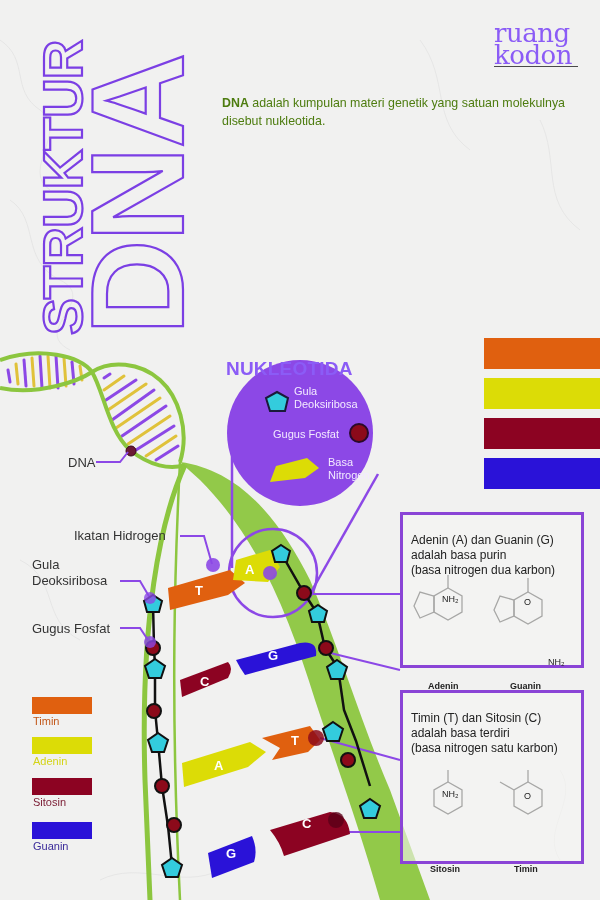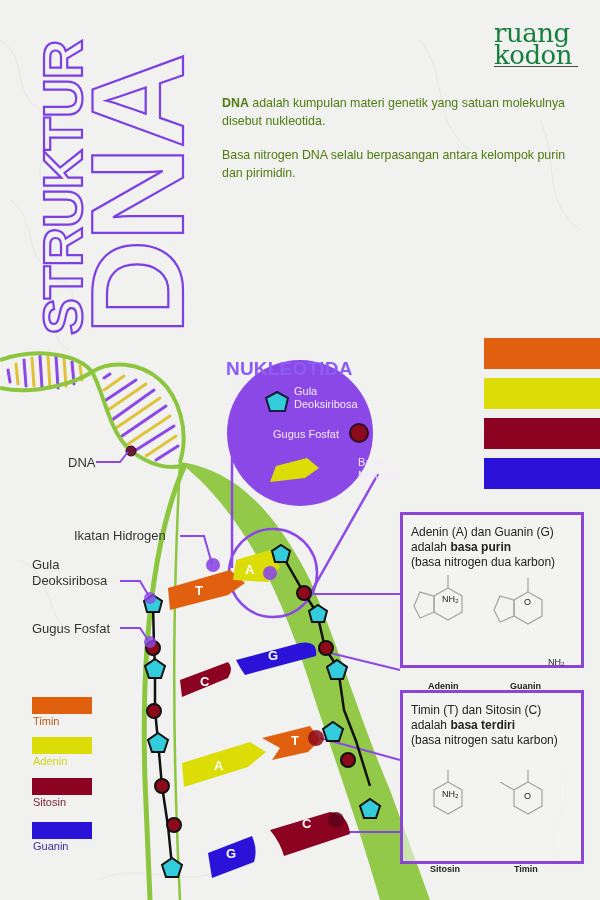--- a/index.html
+++ b/index.html
@@ -6,21 +6,21 @@
   body {
     width:600px; height:900px; overflow:hidden; position:relative;
     background:#f1f1f0;
     font-family:"DejaVu Sans", sans-serif;
     color:#222;
   }
   .bg-texture { position:absolute; inset:0; }
   .title-svg { position:absolute; left:0; top:0; }
   .logo {
     position:absolute; left:494px; top:22px; width:90px;
-    font-family:"DejaVu Serif", serif; color:#15803d;
+    font-family:"DejaVu Serif", serif; color:#8b5cf6;
     font-size:26px; line-height:22px; letter-spacing:-0.5px;
   }
   .logo .l2 { display:block; border-bottom:1.5px solid #4a4a4a; width:84px; }
   .intro {
     position:absolute; left:222px; top:95px; width:360px;
     font-size:12.4px; line-height:17.7px; color:#4d7c0f;
     font-family:"Liberation Sans", sans-serif;
   }
   .intro p { margin:0; }
   .intro .gap { height:17px; }
@@ -30,22 +30,22 @@
   .label {
     position:absolute; font-family:"Liberation Sans", sans-serif;
     font-size:13px; color:#333; line-height:16px;
   }
   .legend-swatch { position:absolute; left:32px; width:60px; height:17px; }
   .legend-label { position:absolute; left:33px; font-size:11px; font-family:"Liberation Sans", sans-serif; }
   .info-box {
     position:absolute; border:3px solid #8a44d6; background:rgba(245,245,244,0.6);
     font-family:"Liberation Sans", sans-serif;
   }
-  .info-box .txt { position:absolute; left:8px; top:10px; font-size:12px; line-height:15px; color:#222; }
-  .info-box b { font-weight:bold;margin-top:21px; }
+  .info-box .txt { position:absolute; left:8px; top:18px; font-size:12px; line-height:15px; color:#222; }
+  .info-box b { font-weight:normal;margin-top:21px; }
   .nuc-title {
     position:absolute; left:226px; top:358px;
     font-family:"Liberation Sans", sans-serif; font-weight:bold;
     font-size:19px; color:#8b5cf6; letter-spacing:0.2px;
   }
   .nuc-label { position:absolute; font-size:11px; color:#f3eaff; font-family:"Liberation Sans", sans-serif; line-height:13px; }
   .mol-name { position:absolute; font-size:9px; font-weight:bold; color:#222; font-family:"Liberation Sans", sans-serif;margin-top:31px; }
 </style>
 </head>
 <body>
@@ -72,21 +72,20 @@
 </svg>
 
 <div class="logo">
   <span>ruang</span><br>
   <span class="l2">kodon</span>
 </div>
 
 <div class="intro">
   <p><b>DNA</b><span> adalah kumpulan materi genetik yang satuan molekulnya disebut nukleotida.</span></p>
   <div class="gap"></div>
-  <p>Basa nitrogen DNA selalu berpasangan antara kelompok purin dan pirimidin.</p>
 </div>
 
 <div class="color-bar" style="top:338px;background:#e0600f"></div>
 <div class="color-bar" style="top:378px;background:#dcdc06"></div>
 <div class="color-bar" style="top:418px;background:#8c0322"></div>
 <div class="color-bar" style="top:458px;background:#2a12d8"></div>
 
 <svg class="diagram-svg" width="600" height="900">
 
   <g>
@@ -218,21 +217,21 @@
     <line x1="514" y1="790" x2="500" y2="782"></line>
   </g>
 </svg>
 
 <div class="nuc-title">NUKLEOTIDA</div>
 <div class="nuc-label" style="left:294px;top:385px;">
   <span>Gula</span><br>
   <span>Deoksiribosa</span>
 </div>
 <div class="nuc-label" style="left:273px;top:428px;">Gugus Fosfat</div>
-<div class="nuc-label" style="left:328px;top:456px;margin-left:30px;">
+<div class="nuc-label" style="left:328px;top:456px;">
   <span>Basa</span><br>
   <span>Nitrogen</span>
 </div>
 
 <div class="label" style="left:68px;top:455px;">DNA</div>
 <div class="label" style="left:74px;top:528px;">Ikatan Hidrogen</div>
 <div class="label" style="left:32px;top:557px;">
   <span>Gula</span><br>
   <span>Deoksiribosa</span>
 </div>

